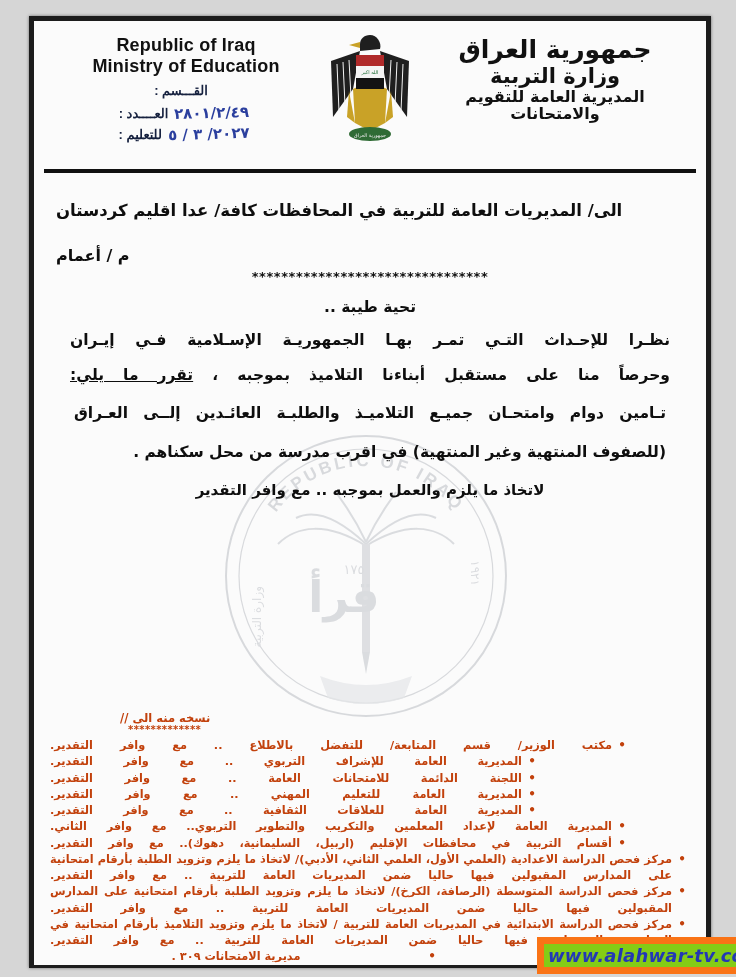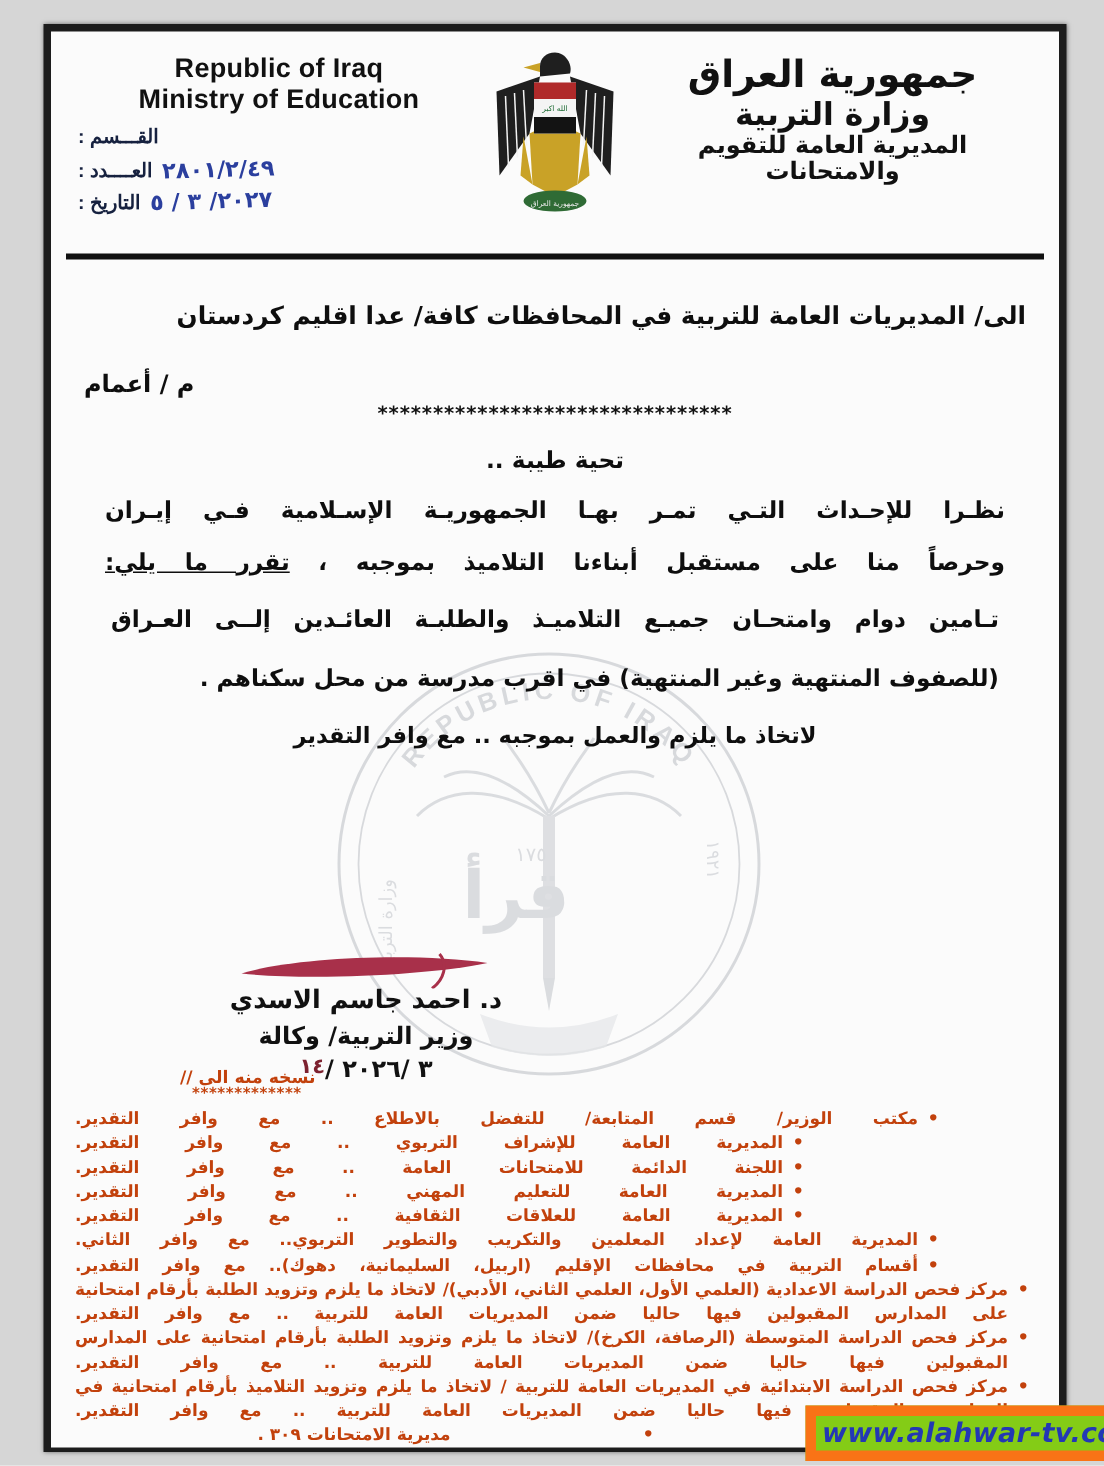--- a/index.html
+++ b/index.html
@@ -55,22 +55,22 @@
   .hdr-left .ministry-en{
     font-weight:bold;font-size:18px;line-height:1.18;
     color:#111;letter-spacing:.2px;
   }
   .fields{
     margin-top:6px;direction:rtl;text-align:right;
     padding-right:40px;
   }
   .field-row{
     display:flex;flex-direction:row-reverse;
-    justify-content:flex-start;align-items:baseline;
-    gap:6px;height:21px;
+    justify-content:center;align-items:baseline;
+    gap:6px;height:21px;margin-left:36px;
   }
   .field-label{
     font-size:13px;font-weight:bold;color:#16213f;
     white-space:nowrap;
   }
   .field-value{
     font-size:15px;font-weight:bold;color:#2b3f9e;
     font-family:"DejaVu Sans", sans-serif;
     transform:rotate(-1.6deg);
     white-space:nowrap;
@@ -102,21 +102,21 @@
 
   
   .body-area{
     position:relative;z-index:3;
     padding:0 22px;
     margin-top:24px;
     font-family:"DejaVu Sans", sans-serif;
     color:#0e0e0e;
   }
   .addressee{
-    text-align:right;font-weight:bold;font-size:16.5px;
+    text-align:left;font-weight:bold;font-size:16.5px;
     margin-top:12px;
   }
   .subject{
     text-align:left;font-weight:bold;font-size:16px;
     margin-top:26px;
   }
   .stars{
     text-align:center;font-weight:bold;font-size:13px;
     letter-spacing:.6px;margin-top:4px;color:#111;
   }
@@ -279,21 +279,21 @@
         <div class="fields">
           <div class="field-row">
             <span class="field-label">القـــسم :</span>
             <span class="field-value"></span>
           </div>
           <div class="field-row">
             <span class="field-label">العــــدد :</span>
             <span class="field-value">٢٨٠١/٢/٤٩</span>
           </div>
           <div class="field-row">
-            <span class="field-label">التاريخ :</span>
+            <span class="field-label">للتعليم :</span>
             <span class="field-value">٢٠٢٧/ ٣ / ٥</span>
           </div>
         </div>
       </div>
 
       <div class="hdr-emblem">
         <svg viewBox="0 0 86 112" xmlns="http://www.w3.org/2000/svg">
 
           <path d="M43 4 C 37 4, 33 8, 33 13 L33 20 L53 18 C 55 12, 50 4, 43 4 Z" fill="#1f1f1f"></path>
           <path d="M33 11 L22 14 L33 17 Z" fill="#c9a227"></path>
@@ -343,33 +343,20 @@
       <div class="para">
         <span>وحرصاً منا على مستقبل أبناءنا التلاميذ بموجبه ، </span><span class="u">تقرر ما يلي:</span>
       </div>
 
       <div class="para decision">تـامين دوام وامتحـان جميـع التلاميـذ والطلبـة العائـدين إلــى العـراق</div>
       <div class="para decision" style="text-align-last:right;">(للصفوف المنتهية وغير المنتهية) في اقرب مدرسة من محل سكناهم .</div>
 
       <div class="closing">لاتخاذ ما يلزم والعمل بموجبه .. مع وافر التقدير</div>
     </div>
 
-    <div class="sign-block">
-      <div class="sign-mark">
-        <svg viewBox="0 0 175 26" xmlns="http://www.w3.org/2000/svg">
-          <path d="M4 16 C 40 5, 120 2, 168 9 C 130 17, 50 21, 4 16 Z" fill="#a8304a"></path>
-          <path d="M136 3 C 142 10, 139 20, 131 26" fill="none" stroke="#a8304a" stroke-width="2"></path>
-        </svg>
-      </div>
-      <div class="sign-name">د. احمد جاسم الاسدي</div>
-      <div class="sign-title">وزير التربية/ وكالة</div>
-      <div class="sign-date">
-        <span class="sign-day">١٤</span><span>/ ٣ /٢٠٢٦</span>
-      </div>
-    </div>
 
     <div class="dist">
       <div class="dist-head">نسخه منه الى //</div>
       <div class="dist-stars">*************</div>
       <ul class="dist-list">
         <li class="mid">مكتب الوزير/ قسم المتابعة/ للتفضل بالاطلاع .. مع وافر التقدير.</li>
         <li class="narrow">المديرية العامة للإشراف التربوي .. مع وافر التقدير.</li>
         <li class="narrow">اللجنة الدائمة للامتحانات العامة .. مع وافر التقدير.</li>
         <li class="narrow">المديرية العامة للتعليم المهني .. مع وافر التقدير.</li>
         <li class="narrow">المديرية العامة للعلاقات الثقافية .. مع وافر التقدير.</li>

